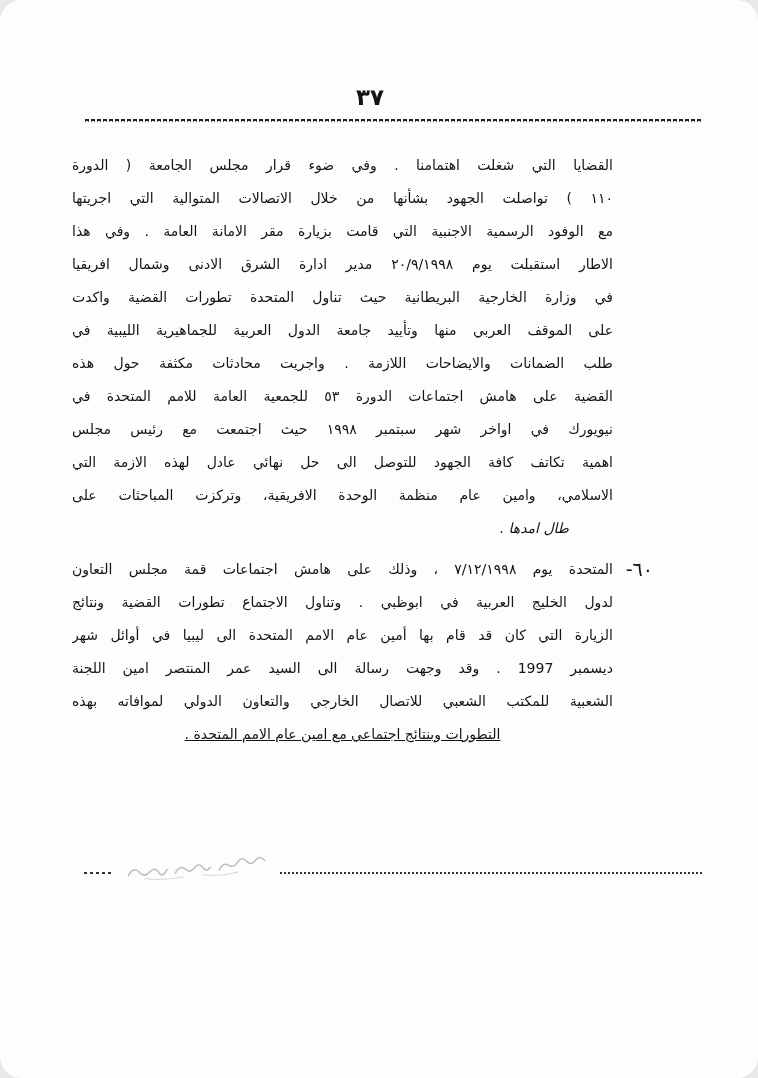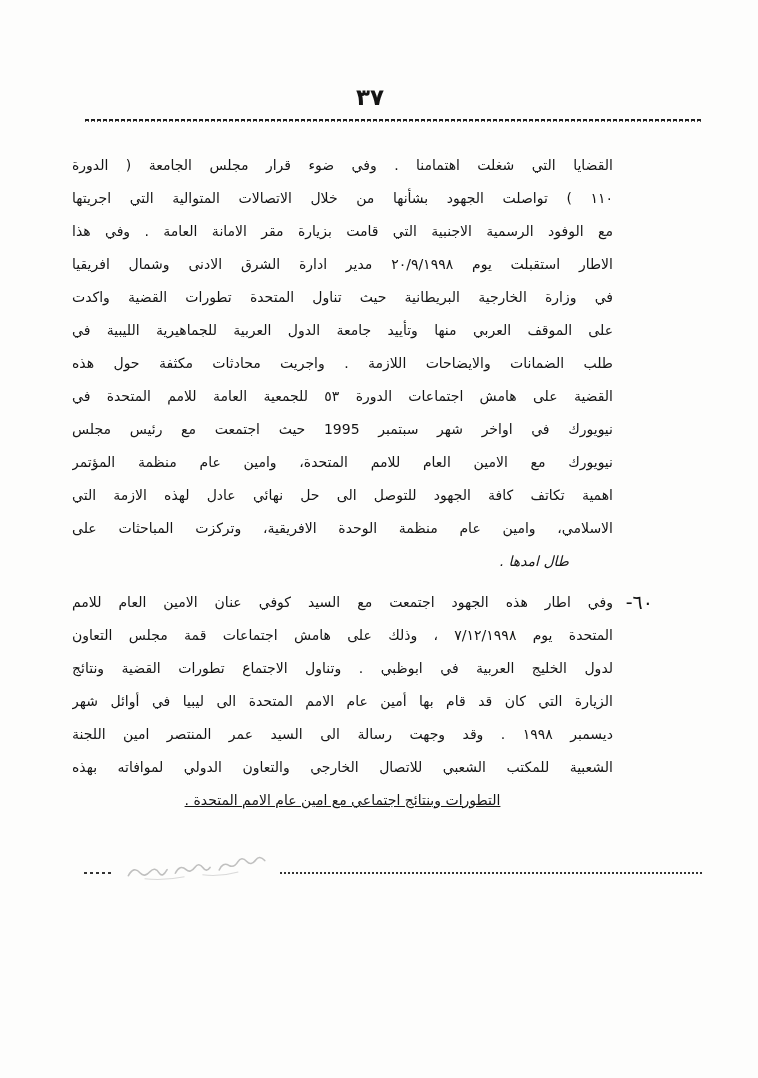--- a/index.html
+++ b/index.html
@@ -5,20 +5,21 @@
   html,body{margin:0;padding:0;background:#e8e8e8;}
   .page{
     position:relative;
     width:758px;height:1078px;
     background:#fdfdfc;
     margin:0 auto;
     overflow:hidden;
     font-family:"DejaVu Sans", sans-serif;
     color:#141414;
     direction:rtl;
+    border-radius:21px;
   }
   .page-number{
     position:absolute;top:84px;left:340px;width:60px;
     text-align:center;
     font-size:23px;font-weight:bold;letter-spacing:2px;
   }
   .header-rule{
     position:absolute;top:119px;left:85px;width:618px;height:3px;
     background:
       repeating-linear-gradient(90deg,#222 0 4px,rgba(0,0,0,0) 4px 6px) 0 0/100% 2px no-repeat,
@@ -73,34 +74,32 @@
 
     <div class="paragraph">
       <div class="line">القضايا التي شغلت اهتمامنا . وفي ضوء قرار مجلس الجامعة ( الدورة</div>
       <div class="line">١١٠ ) تواصلت الجهود بشأنها من خلال الاتصالات المتوالية التي اجريتها</div>
       <div class="line">مع الوفود الرسمية الاجنبية التي قامت بزيارة مقر الامانة العامة . وفي هذا</div>
       <div class="line">الاطار استقبلت يوم ٢٠/٩/١٩٩٨ مدير ادارة الشرق الادنى وشمال افريقيا</div>
       <div class="line">في وزارة الخارجية البريطانية حيث تناول المتحدة تطورات القضية واكدت</div>
       <div class="line">على الموقف العربي منها وتأييد جامعة الدول العربية للجماهيرية الليبية في</div>
       <div class="line">طلب الضمانات والايضاحات اللازمة . واجريت محادثات مكثفة حول هذه</div>
       <div class="line">القضية على هامش اجتماعات الدورة ٥٣ للجمعية العامة للامم المتحدة في</div>
-      <div class="line">نيويورك في اواخر شهر سبتمبر 1995 حيث اجتمعت مع رئيس مجلس</div>
-      <div class="line">نيويورك مع الامين العام للامم المتحدة، وامين عام منظمة المؤتمر</div>
+      <div class="line">نيويورك في اواخر شهر سبتمبر ١٩٩٨ حيث اجتمعت مع رئيس مجلس</div>
       <div class="line">اهمية تكاتف كافة الجهود للتوصل الى حل نهائي عادل لهذه الازمة التي</div>
       <div class="line">الاسلامي، وامين عام منظمة الوحدة الافريقية، وتركزت المباحثات على</div>
       <div class="line end-right indent-sm">طال امدها .</div>
     </div>
 
     <div class="item">
       <span class="item-number">٦٠-</span>
-      <div class="line">وفي اطار هذه الجهود اجتمعت مع السيد كوفي عنان الامين العام للامم</div>
       <div class="line">المتحدة يوم ٧/١٢/١٩٩٨ ، وذلك على هامش اجتماعات قمة مجلس التعاون</div>
       <div class="line">لدول الخليج العربية في ابوظبي . وتناول الاجتماع تطورات القضية ونتائج</div>
       <div class="line">الزيارة التي كان قد قام بها أمين عام الامم المتحدة الى ليبيا في أوائل شهر</div>
-      <div class="line">ديسمبر ١٩٩٨ . وقد وجهت رسالة الى السيد عمر المنتصر امين اللجنة</div>
+      <div class="line">ديسمبر 1997 . وقد وجهت رسالة الى السيد عمر المنتصر امين اللجنة</div>
       <div class="line">الشعبية للمكتب الشعبي للاتصال الخارجي والتعاون الدولي لموافاته بهذه</div>
       <div class="line end-center">التطورات وبنتائج اجتماعي مع امين عام الامم المتحدة .</div>
     </div>
 
   </div>
 
   <div class="footer-rule">
     <div class="dash-short"></div>
     <svg class="scribble" width="150" height="30" viewBox="0 0 150 30">
       <path d="M4,20 q6,-10 12,-2 q4,5 10,-1 q5,-5 9,2 q3,5 8,-3 m8,4 q5,-9 11,-3 q4,4 9,-2 q4,-5 8,1 q3,5 7,0 m9,3 q4,-8 10,-4 q5,3 9,-3 q4,-6 9,0 q4,5 9,-1 q4,-5 9,1" fill="none" stroke="#ababab" stroke-width="1.6" stroke-linecap="round" opacity="0.75"></path>

